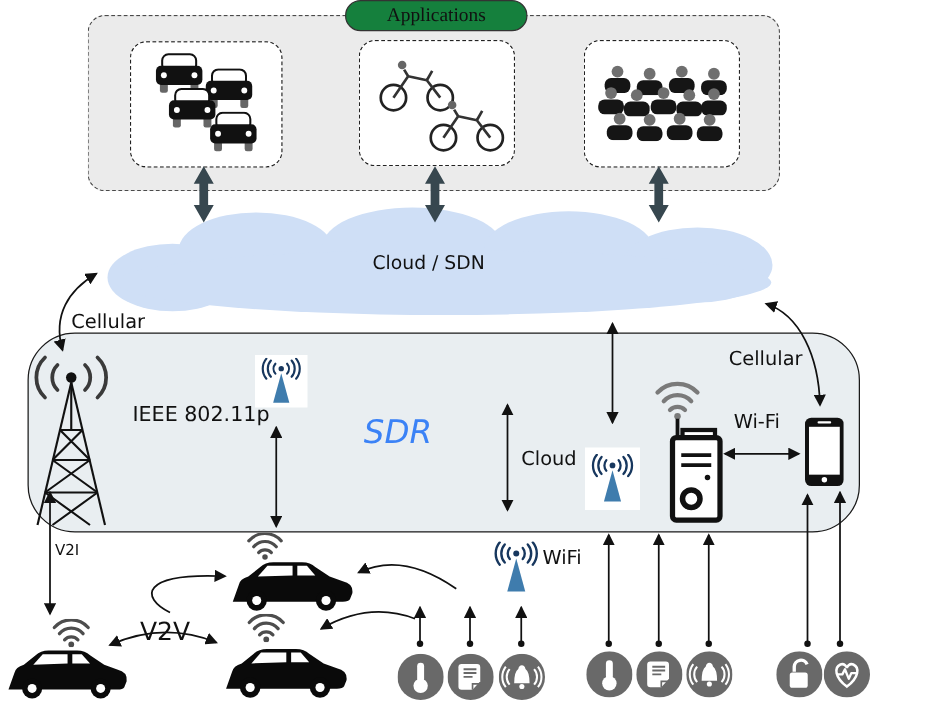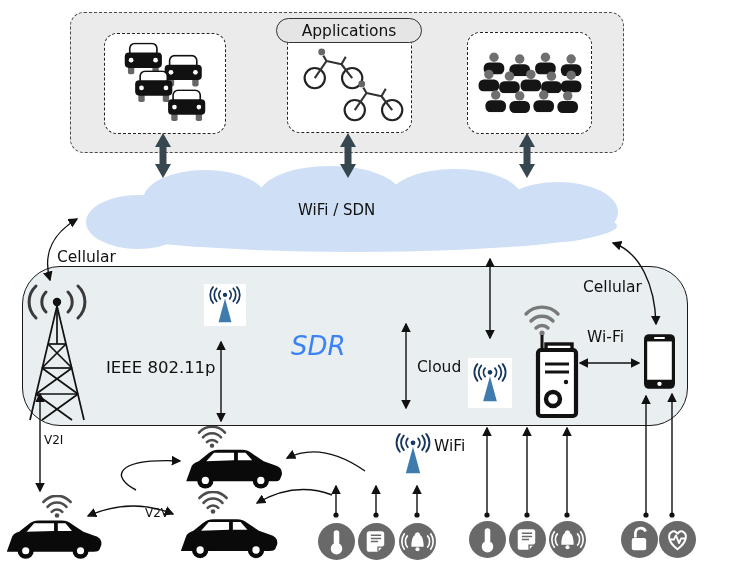--- a/index.html
+++ b/index.html
@@ -8,23 +8,24 @@
     font-family:"DejaVu Sans","Liberation Sans",sans-serif;color:#111;
   }
   .abs{position:absolute;}
   .label{position:absolute;white-space:nowrap;color:#111;z-index:60;}
   
   .apps-outer{
     left:70px;top:12px;width:552px;height:139px;border:1.6px dashed #4a4a4a;
     border-radius:14px;background:#ebebeb;z-index:1;
   }
   .apps-pill{
-    left:276px;top:18px;width:144px;height:23px;background:#e5e5e5;border:1.5px solid #333;
+    left:276px;top:0;width:144px;height:23px;background:#15803d;border:1.5px solid #333;
     border-radius:13px;z-index:5;display:flex;align-items:center;justify-content:center;
     font-size:15.5px;
+    font-family:Liberation Serif, serif;
   }
   .app-box{
     background:#fff;border:1.4px dashed #222;border-radius:13px;z-index:3;
     display:flex;align-items:center;justify-content:center;
   }
   
   .cloud-label{left:298px;top:201px;font-size:15px;z-index:10;}
   
   .sdr-box{
     left:22px;top:266px;width:664px;height:158px;background:#e9eef1;
@@ -138,34 +139,34 @@
   <svg class="abs" style="left:0;top:0;z-index:2;" width="750" height="563">
     <g fill="#cfdff6">
       <ellipse cx="138" cy="222" rx="52" ry="27"></ellipse>
       <ellipse cx="205" cy="200" rx="62" ry="30"></ellipse>
       <ellipse cx="330" cy="197" rx="72" ry="31"></ellipse>
       <ellipse cx="455" cy="200" rx="68" ry="31"></ellipse>
       <ellipse cx="558" cy="212" rx="60" ry="30"></ellipse>
       <ellipse cx="355" cy="226" rx="262" ry="26"></ellipse>
     </g>
   </svg>
-  <div class="label cloud-label">WiFi / SDN</div>
+  <div class="label cloud-label">Cloud / SDN</div>
 
   <div class="abs sdr-box"></div>
   <div class="label sdr-label">SDR</div>
 
 
   <div class="label" style="left:57px;top:248px;font-size:15.5px;">Cellular</div>
   <div class="label" style="left:583px;top:278px;font-size:15.5px;">Cellular</div>
-  <div class="label" style="left:106px;top:322px;font-size:16.5px;margin-top:36px;">IEEE 802.11p</div>
+  <div class="label" style="left:106px;top:322px;font-size:16.5px;">IEEE 802.11p</div>
   <div class="label" style="left:417px;top:358px;font-size:15.5px;">Cloud</div>
   <div class="label" style="left:587px;top:328px;font-size:15.5px;">Wi-Fi</div>
   <div class="label" style="left:434px;top:437px;font-size:15.5px;">WiFi</div>
   <div class="label" style="left:44px;top:433px;font-size:12px;">V2I</div>
-  <div class="label" style="left:112px;top:506px;font-size:12px;margin-left:33px;">V2V</div>
+  <div class="label" style="left:112px;top:493px;font-size:20px;">V2V</div>
 
   <svg class="abs icon" style="left:20px;top:282px;" width="74" height="144" viewBox="0 0 74 144">
     <circle cx="37" cy="20" r="4.2" fill="#111"></circle>
     <g fill="none" stroke="#3a3a3a" stroke-width="3" stroke-linecap="round">
       <path d="M26,10 A14,14 0 0 0 26,30"></path>
       <path d="M16,4 A22,22 0 0 0 16,36"></path>
       <path d="M48,10 A14,14 0 0 1 48,30"></path>
       <path d="M58,4 A22,22 0 0 1 58,36"></path>
     </g>
     <g fill="none" stroke="#111" stroke-width="1.7">

